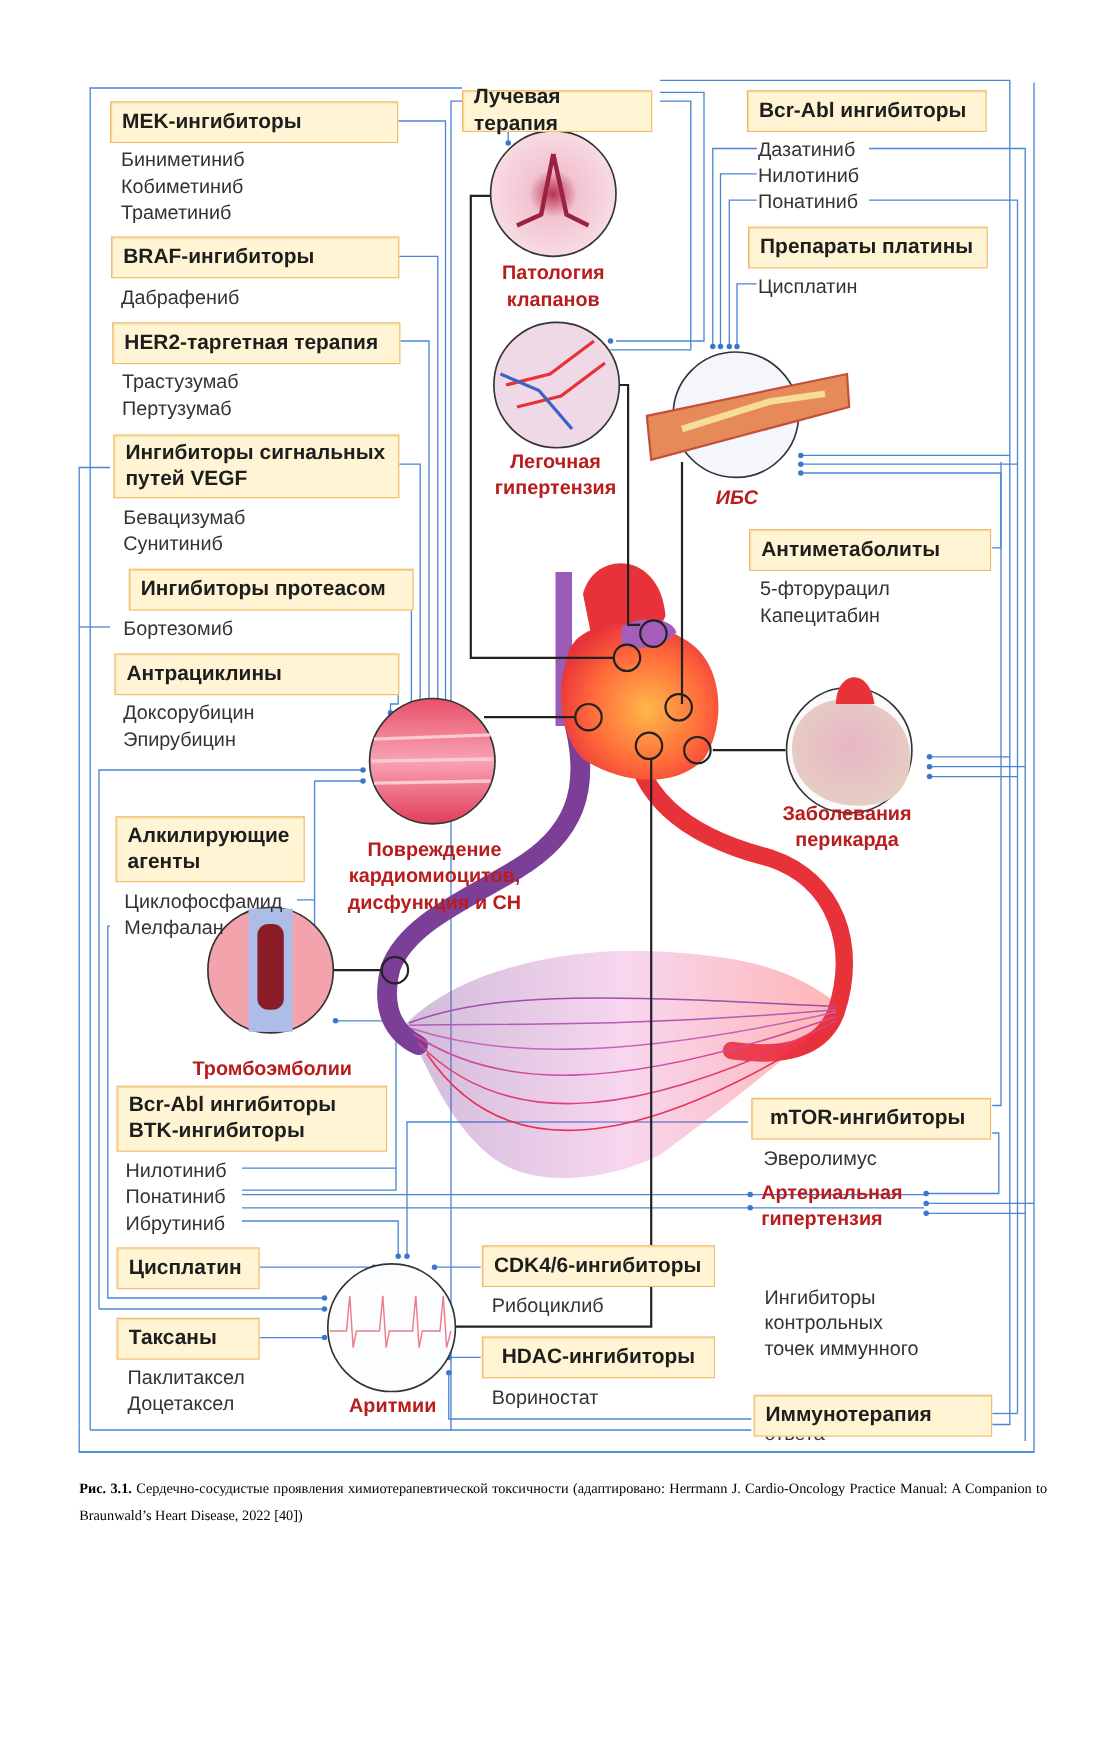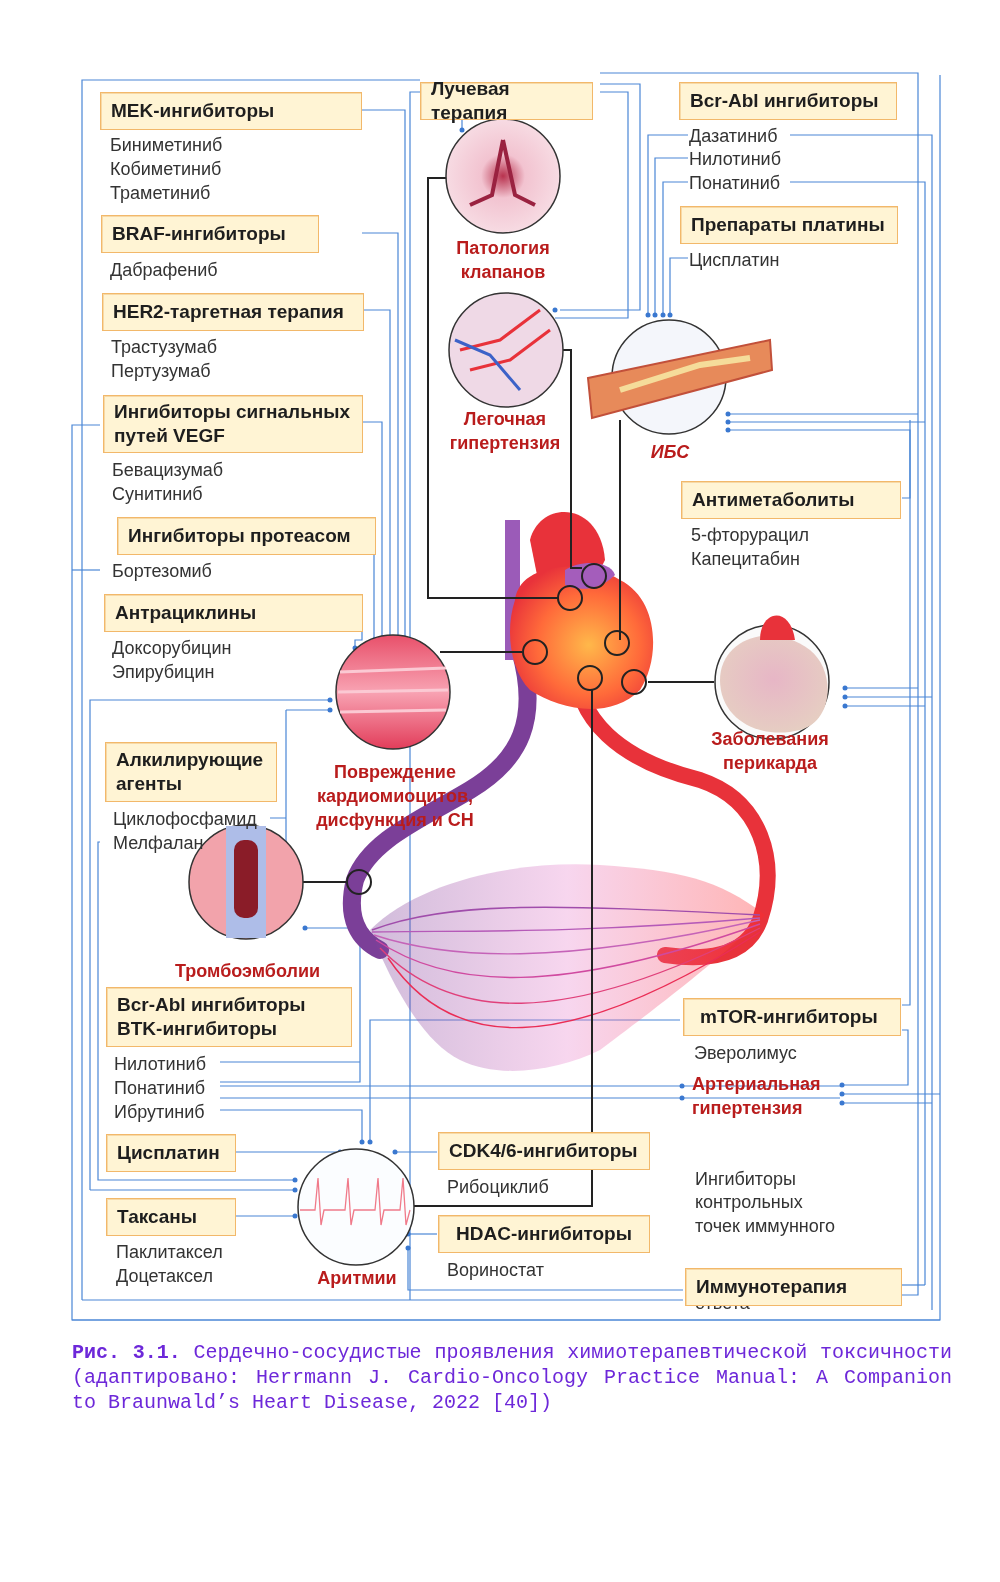--- a/index.html
+++ b/index.html
@@ -6,22 +6,22 @@
   body { width:1000px; height:1582px; position:relative; overflow:hidden;
          font-family:"Liberation Sans", "DejaVu Sans", sans-serif; color:#2a2a2a; }
   #wires { position:absolute; left:0; top:0; width:1000px; height:1582px; }
   .box { position:absolute; background:#fff4d4; border:1.5px solid #f2b86a;
          box-shadow: 1px 1px 0 #f7d9a6 inset; font-weight:bold; font-size:19px;
          color:#1e1e1e; padding:0 10px; box-sizing:border-box; display:flex;
          flex-direction:column; justify-content:center; line-height:24px; }
   .drug { position:absolute; font-size:18px; color:#333; line-height:24px; white-space:nowrap; }
   .label { position:absolute; font-weight:bold; font-size:18px; color:#b91c1c;
            text-align:center; line-height:24px; white-space:nowrap; }
-  .caption { position:absolute; left:72px; width:880px; top:1340px; font-family:Liberation Mono, monospace;
-             font-size:20px; line-height:25px; color:#6d28d9; text-align:justify; }
+  .caption { position:absolute; left:72px; width:880px; top:1340px; font-family:Liberation Serif, serif;
+             font-size:13px; line-height:25px; color:#000000; text-align:justify; }
   .caption b { font-weight:bold; }
 </style>
 </head>
 <body>
 
 <svg id="wires" viewBox="0 0 1000 1582">
   <defs>
     <radialGradient id="valveG" cx="50%" cy="50%" r="55%">
       <stop offset="0%" stop-color="#b8324e"></stop>
         <stop offset="35%" stop-color="#f2c3d0"></stop>
@@ -205,21 +205,21 @@
   <path d="M72 1320 L940 1320" stroke="#4a86d6" stroke-width="1.2"></path>
 </svg>
 
 <div class="box" style="left:100px;top:92px;width:262px;height:38px;">
   <span>MEK-ингибиторы</span>
 </div>
 <div class="drug" style="left:110px;top:133px;">Биниметиниб</div>
 <div class="drug" style="left:110px;top:157px;">Кобиметиниб</div>
 <div class="drug" style="left:110px;top:181px;">Траметиниб</div>
 
-<div class="box" style="left:101px;top:215px;width:218px;height:38px;">
+<div class="box" style="left:101px;top:215px;width:262px;height:38px;">
   <span>BRAF-ингибиторы</span>
 </div>
 <div class="drug" style="left:110px;top:258px;">Дабрафениб</div>
 
 <div class="box" style="left:102px;top:293px;width:262px;height:38px;">
   <span>HER2-таргетная терапия</span>
 </div>
 <div class="drug" style="left:111px;top:335px;">Трастузумаб</div>
 <div class="drug" style="left:111px;top:359px;">Пертузумаб</div>
 

